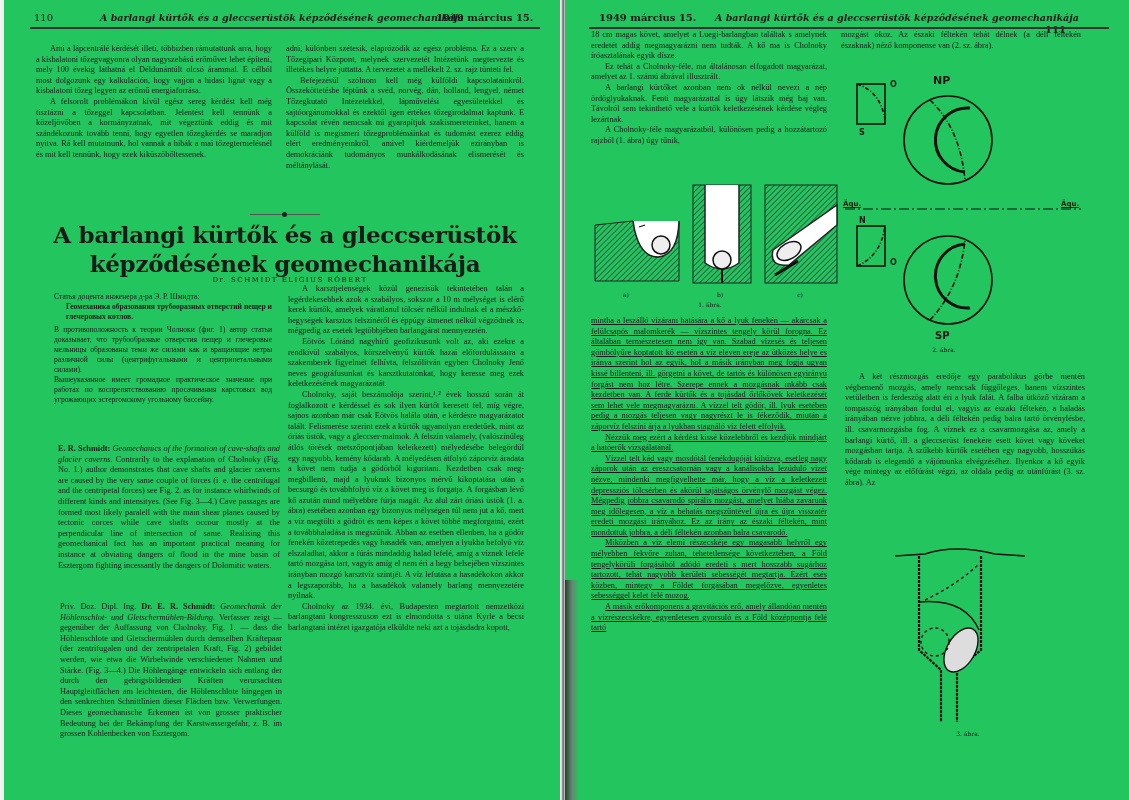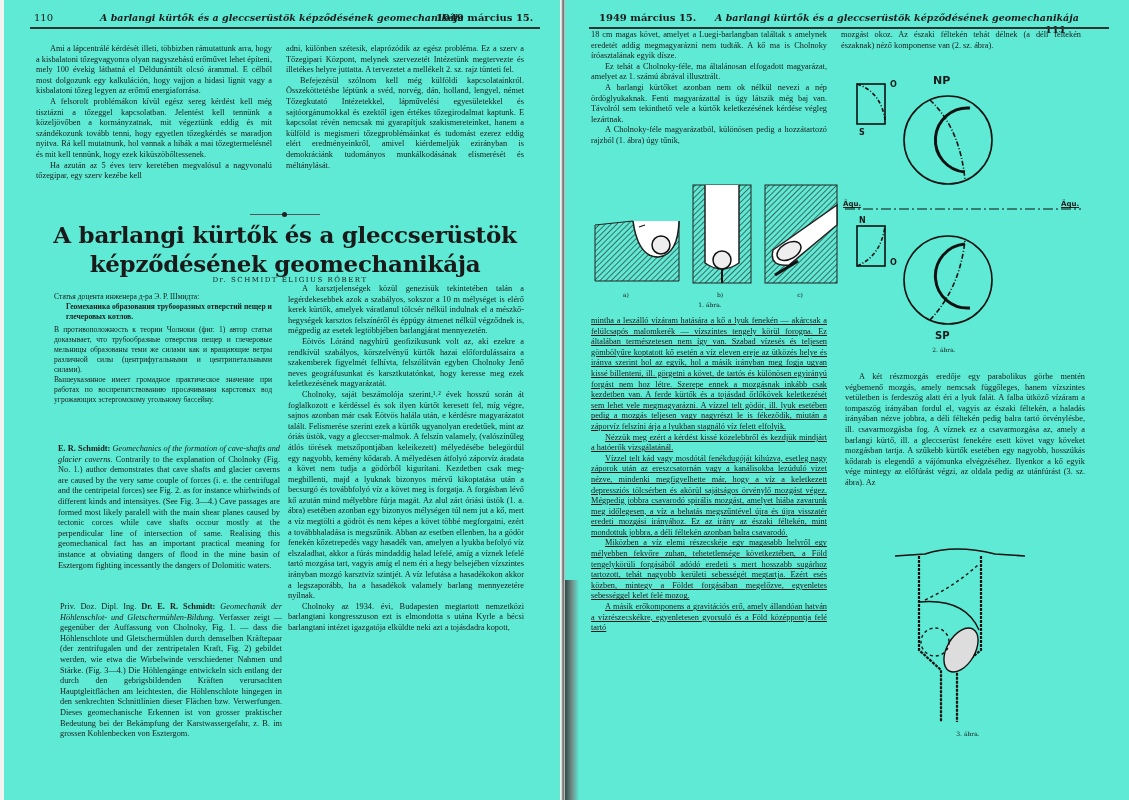--- a/index.html
+++ b/index.html
@@ -1,18 +1,18 @@
 <!DOCTYPE html>
 <html><head>
 <meta charset="utf-8">
 <style>
   html,body{margin:0;padding:0;}
   body{width:1129px;height:800px;background:#fff;position:relative;overflow:hidden;
        font-family:"DejaVu Serif","Liberation Serif",serif;color:#1a1a1a;}
-  .page{position:absolute;top:0;height:800px;background:#5eead4;overflow:hidden;}
+  .page{position:absolute;top:0;height:800px;background:#22c55e;overflow:hidden;}
   #page-left{left:0;width:560px;}
   #page-right{left:565px;width:564px;}
   .gutter{position:absolute;left:560px;top:0;width:5px;height:800px;
           background:linear-gradient(90deg,#fff 0,#ccc 40%,#555 60%,#ddd 100%);}
   .hdr{position:absolute;top:12px;font-size:10px;white-space:nowrap;}
   .rule{position:absolute;top:27px;height:2px;background:#333;}
   .col{position:absolute;font-size:8.3px;line-height:10.6px;text-align:justify;
        font-family:"Liberation Serif","DejaVu Serif",serif;}
   .col p{margin:0;text-indent:14px;}
   .col p.noind{text-indent:0;}
@@ -36,21 +36,20 @@
 <div class="page" id="page-left">
   <div class="edge-left"></div>
   <div class="hdr" style="left:34px;">110</div>
   <div class="hdr" style="left:100px;font-style:italic;font-weight:bold;font-size:9.5px;">A barlangi kürtők és a gleccserüstök képződésének geomechanikája</div>
   <div class="hdr" style="left:436px;font-weight:bold;">1949 március 15.</div>
   <div class="rule" style="left:30px;width:510px;"></div>
 
   <div class="col" style="left:36px;top:44px;width:236px;">
     <p>Ami a lápcentrálé kérdését illeti, többizben rámutattunk arra, hogy a kisbalatoni tőzegvagyonra olyan nagyszebású erőművet lehet építeni, mely 100 évekig láthatná el Déldunántúlt olcsó árammal. E célból most dolgozunk egy kalkuláción, hogy vajjon a hidasi lignit vagy a kisbalatoni tőzeg legyen az erőmű energiaforrása.</p>
     <p>A felsorolt problémákon kívül egész sereg kérdést kell még tisztázni a tőzeggel kapcsolatban. Jelentést kell tennünk a közeljövőben a kormányzatnak, mit végeztünk eddig és mit szándékozunk tovább tenni, hogy egyetlen tőzegkérdés se maradjon nyitva. Rá kell mutatnunk, hol vannak a hibák a mai tőzegtermelésnél és mit kell tennünk, hogy ezek kiküszöbőltessenek.</p>
-    <p>Ha azután az 5 éves terv keretében megvalósul a nagyvonalú tőzegipar, egy szerv kezébe kell</p>
   </div>
   <div class="col" style="left:286px;top:44px;width:238px;">
     <p class="noind">adni, különben szétesik, elaprózódik az egész probléma. Ez a szerv a Tőzegipari Központ, melynek szervezetét Intézetünk megtervezte és illetékes helyre juttatta. A tervezetet a mellékelt 2. sz. rajz tünteti fel.</p>
     <p>Befejezésül szólnom kell még külföldi kapcsolatainkról. Összeköttetésbe léptünk a svéd, norvég, dán, holland, lengyel, német Tőzegkutató Intézetekkel, lápművelési egyesületekkel és sajtóorgánumokkal és ezektől igen értékes tőzegirodalmat kaptunk. E kapcsolat révén nemcsak mi gyarapítjuk szakismereteinket, hanem a külföld is megismeri tőzegproblémáinkat és tudomást ezerez eddig elért eredményeinkről, amivel kiérdemeljük ezirányban is demokráciánk tudományos munkálkodásának elismerését és méltánylását.</p>
   </div>
 
   <div class="sep">
       <span></span>
     </div>
   <div class="title">A barlangi kürtők és a gleccserüstök képződésének geomechanikája</div>
@@ -123,21 +122,21 @@
   <div class="cap" style="left:46px;top:291px;width:30px;">a)</div>
   <div class="cap" style="left:140px;top:291px;width:30px;">b)</div>
   <div class="cap" style="left:220px;top:291px;width:30px;">c)</div>
   <div class="cap" style="left:120px;top:301px;width:50px;">1. ábra.</div>
 
   <div class="col" style="left:26px;top:316px;width:236px;text-decoration:underline;">
     <p class="noind">mintha a leszálló vízáram hatására a kő a lyuk fenekén — akárcsak a felülcsapós malomkerék — vízszintes tengely körül forogna. Ez általában természetesen nem így van. Szabad vízesés és teljesen gömbölyűre koptatott kő esetén a víz eleven ereje az ütközés helye és iránya szerint hol az egyik, hol a másik irányban meg fogja ugyan kissé billenteni, ill. görgetni a követ, de tartós és különösen egyirányú forgást nem hoz létre. Szerepe ennek a mozgásnak inkább csak kezdetben van. A ferde kürtők és a tojásdad őrlőkövek keletkezését sem lehet vele megmagyarázni. A vízzel telt gödör, ill. lyuk esetében pedig a mozgás teljesen vagy nagyrészt le is fékeződik, miután a záporvíz felszíni árja a lyukban stagnáló víz felett elfolyik.</p>
     <p>Nézzük meg ezért a kérdést kissé közelebbről és kezdjük mindjárt a hatóerők vizsgálatánál.</p>
     <p>Vízzel telt kád vagy mosdótál fenékdugóját kihúzva, esetleg nagy záporok után az ereszcsatornán vagy a kanálisokba lezúduló vizet nézve, mindenki megfigyelhette már, hogy a víz a keletkezett depressziós tölcsérben és akörül sajátságos örvénylő mozgást végez. Mégpedig jobbra csavarodó spirális mozgást, amelyet hiába zavarunk meg időlegesen, a víz a behatás megszűntével újra és újra visszatér eredeti mozgási irányához. Ez az irány az északi féltekén, mint mondottuk jobbra, a déli féltekén azonban balra csavarodó.</p>
     <p>Miközben a víz elemi részecskéje egy magasabb helyről egy mélyebben fekvőre zuhan, tehetetlensége következtében, a Föld tengelykörüli forgásából adódó eredeti s mert hosszabb sugárhoz tartozott, tehát nagyobb kerületi sebességét megtartja. Ezért esés közben, mintegy a Földet forgásában megelőzve, egyenletes sebességgel kelet felé mozog.</p>
-    <p>A másik erőkomponens a gravitációs erő, amely állandóan hatván a vízrészecskékre, egyenletesen gyorsuló és a Föld középpontja felé tartó</p>
+    <p>A másik erőkomponens a gravitációs erő, amely állandóan mentén a vízrészecskékre, egyenletesen gyorsuló és a Föld középpontja felé tartó</p>
   </div>
 
   <div class="col" style="left:276px;top:30px;width:240px;">
     <p class="noind">mozgást okoz. Az északi féltekén tehát délnek (a déli féltekén északnak) néző komponense van (2. sz. ábra).</p>
   </div>
 
   <svg style="left:280px;top:78px;" width="240" height="260" viewBox="0 0 240 260">
     <g fill="none" stroke="#111" stroke-width="1.6">
       <rect x="12" y="6" width="28" height="40"></rect>
       <path d="M12,6 Q36,14 40,42" stroke-dasharray="4,2,1,2"></path>

